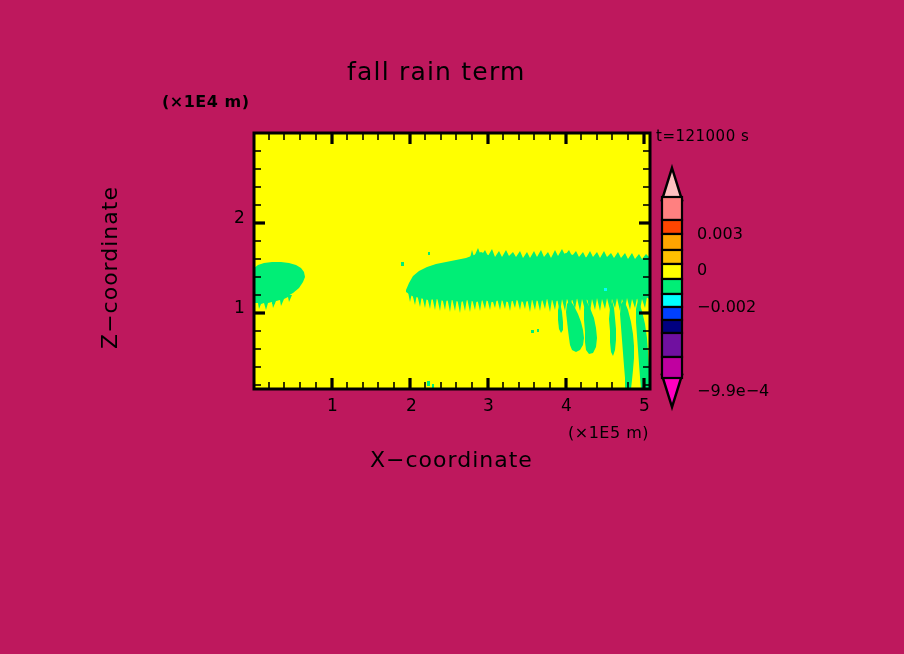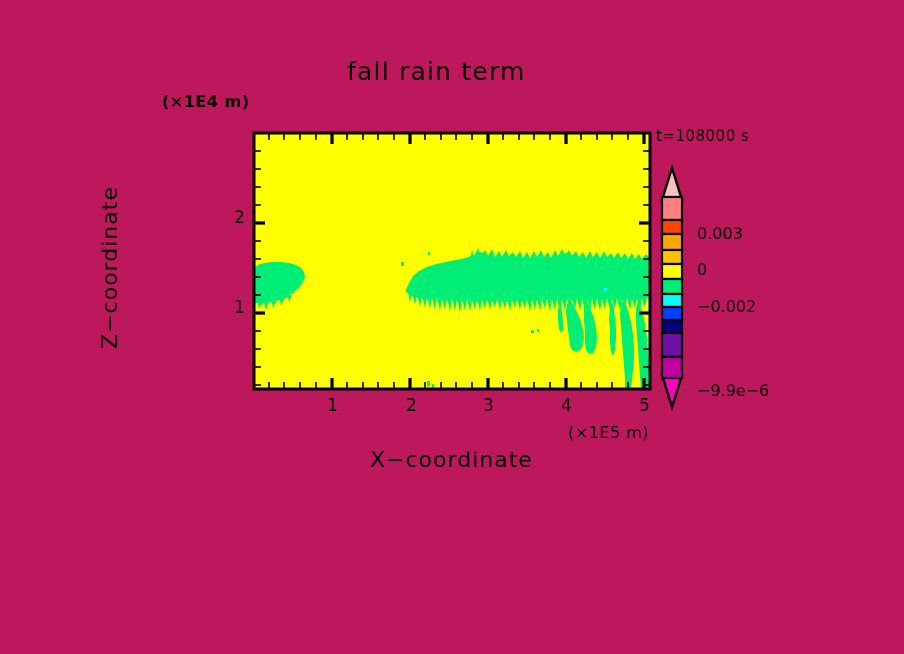--- a/index.html
+++ b/index.html
@@ -81,40 +81,40 @@
 </style>
 </head>
 <body>
 
 <div class="page">
 
   <div class="txt" id="plot-title">fall rain term</div>
 
   <div class="txt" id="y-unit-label">(×1E4 m)</div>
 
-  <div class="txt" id="time-label">t=108000 s</div>
+  <div class="txt" id="time-label">t=121000 s</div>
 
   <div class="txt" id="x-axis-title">X−coordinate</div>
   <div class="txt" id="y-axis-title">Z−coordinate</div>
 
   <div class="txt" id="x-unit-label">(×1E5 m)</div>
 
   <div class="tick-label" style="left:327px; top:395px;">1</div>
   <div class="tick-label" style="left:406px; top:395px;">2</div>
   <div class="tick-label" style="left:483px; top:395px;">3</div>
   <div class="tick-label" style="left:561px; top:395px;">4</div>
   <div class="tick-label" style="left:639px; top:395px;">5</div>
 
   <div class="tick-label" style="left:234px; top:297px;">1</div>
   <div class="tick-label" style="left:234px; top:207px;">2</div>
 
   <div class="cbar-label" style="left:697px; top:224px;">0.003</div>
   <div class="cbar-label" style="left:697px; top:260px;">0</div>
   <div class="cbar-label" style="left:697px; top:297px;">−0.002</div>
-  <div class="cbar-label" style="left:697px; top:381px;">−9.9e−6</div>
+  <div class="cbar-label" style="left:697px; top:381px;">−9.9e−4</div>
 
   <svg width="904" height="654" style="position:absolute;left:0;top:0;pointer-events:none;">
     <defs>
       <clipPath id="plotclip">
         <rect x="254" y="133" width="396" height="256"></rect>
       </clipPath>
     </defs>
 
     <rect x="254" y="133" width="396" height="256" fill="#ffff00"></rect>
 

